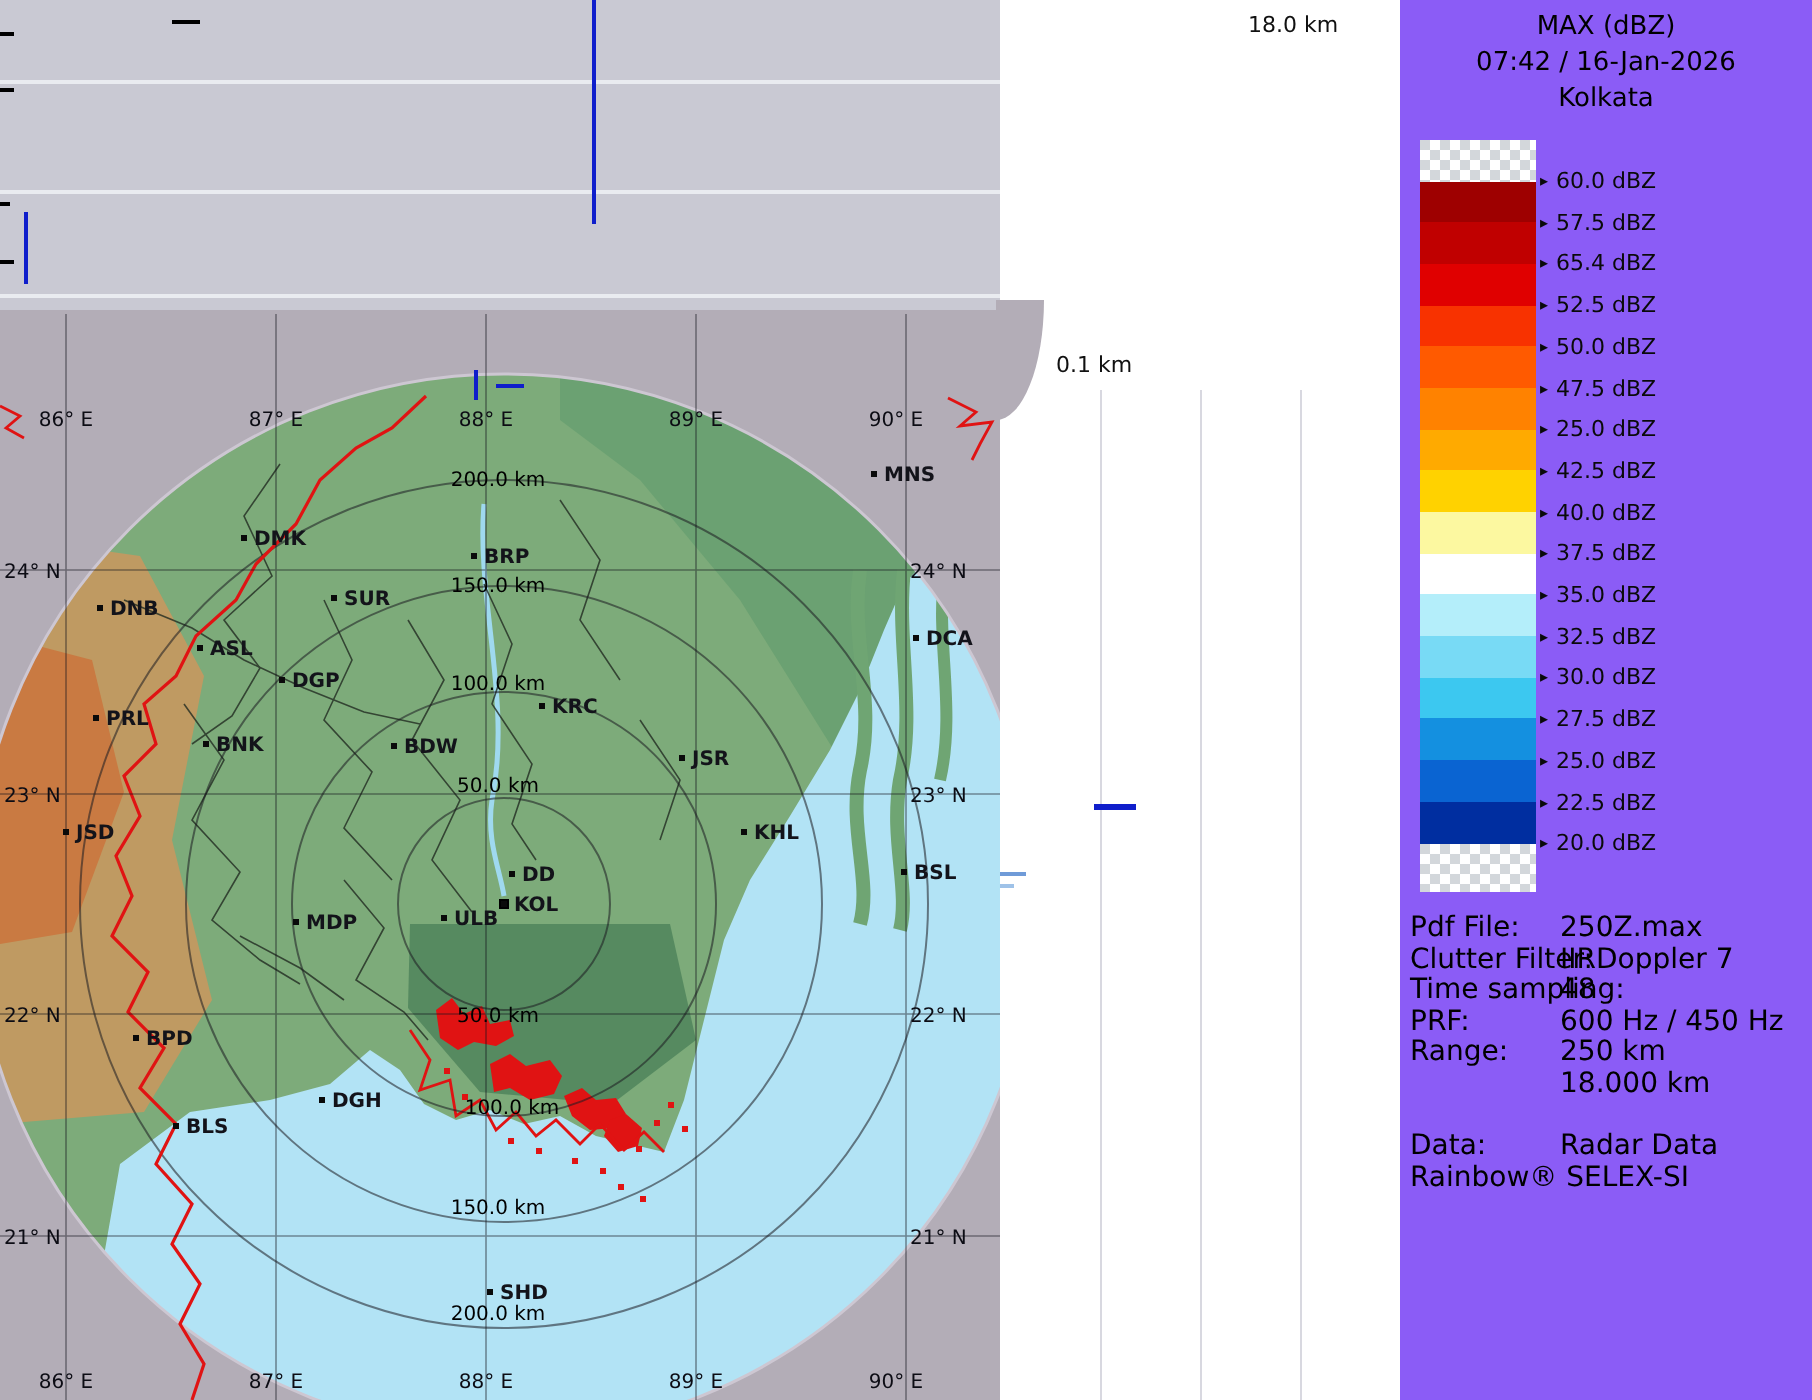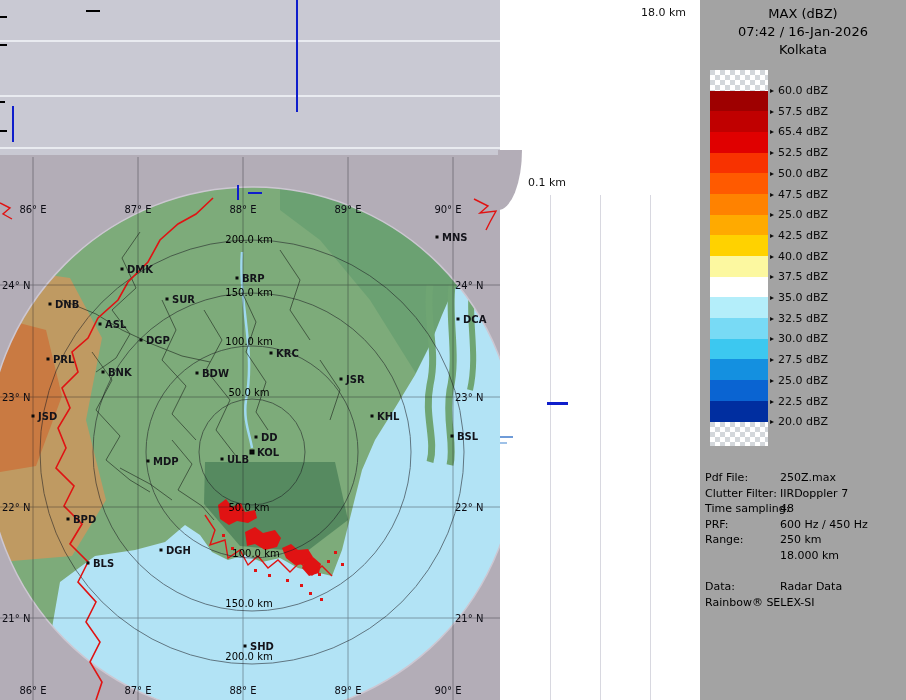--- a/index.html
+++ b/index.html
@@ -24,32 +24,32 @@
   #gray-wedge{left:498px;top:150px;width:24px;height:60px;background:#b3adb7;
               border-radius:0 0 100% 0}
 
   
   #map-svg{position:absolute;left:0;top:155px}
   .glabel{font-size:10px;fill:#0c0c14}
   .clabel{font-size:10px;fill:#13131a;font-weight:bold}
   .rlabel{font-size:10px;fill:#000}
 
   
-  #legend-panel{left:700px;top:0;width:206px;height:700px;background:#a3a3a3}
+  #legend-panel{left:700px;top:0;width:206px;height:700px;background:#8b5cf6}
   .legend-title{position:absolute;top:5px;left:0;width:100%;text-align:center;
                 font-size:13px;line-height:18px;color:#000}
   .scale{position:absolute;left:10px;top:70px;width:58px}
   .checker{width:58px;background:repeating-conic-gradient(#ffffff 0% 25%,#d3d7db 0% 50%) 0 0/10px 10px}
   .ck-top{height:20.5px}
   .ck-bottom{height:24px}
   #scale-labels{position:absolute;left:70px;top:70px;width:132px}
   .scale-label-row{position:absolute;left:0;height:14px;font-size:11px;color:#0a0a0a;
                    white-space:nowrap;display:flex;align-items:center}
   .tick{font-size:8px;margin-right:4px}
-  .info{position:absolute;left:5px;top:470px;width:198px;font-size:11px;color:#000}
+  .info{position:absolute;left:5px;top:457px;width:198px;font-size:14px;color:#000}
   .info-row{display:grid;grid-template-columns:75px 1fr;height:15.6px;line-height:15.6px;white-space:nowrap}
   .footer-line{height:15.6px;line-height:15.6px}
 </style>
 </head>
 <body>
 
 <div id="top-panel" class="abs">
   <div class="hline" style="top:40px"></div>
   <div class="hline" style="top:95px"></div>
   <div class="hline" style="top:147px"></div>
@@ -66,21 +66,21 @@
   <div class="vline-light" style="left:50px"></div>
   <div class="vline-light" style="left:100px"></div>
   <div class="vline-light" style="left:150px"></div>
   <div class="blue-vline" style="left:47px;top:247px;width:21px;height:3px"></div>
   <div class="blue-vline" style="left:0;top:281px;width:13px;height:2px;background:#6f9bd8"></div>
   <div class="blue-vline" style="left:0;top:287px;width:7px;height:2px;background:#9fc2e8"></div>
 </div>
 
 <div id="gray-wedge" class="abs"></div>
 
-<div class="axis-label" style="left:641px;top:6px">18.0 km</div>
+<div class="axis-label" style="left:624px;top:6px">18.0 km</div>
 <div class="axis-label" style="left:528px;top:176px">0.1 km</div>
 
 <svg id="map-svg" viewBox="0 155 500 545" width="500" height="545">
   <defs>
     <clipPath id="rangeClip">
         <circle cx="252" cy="452" r="265"></circle>
       </clipPath>
   </defs>
 
   <rect x="0" y="155" width="500" height="545" fill="#b3adb7"></rect>

